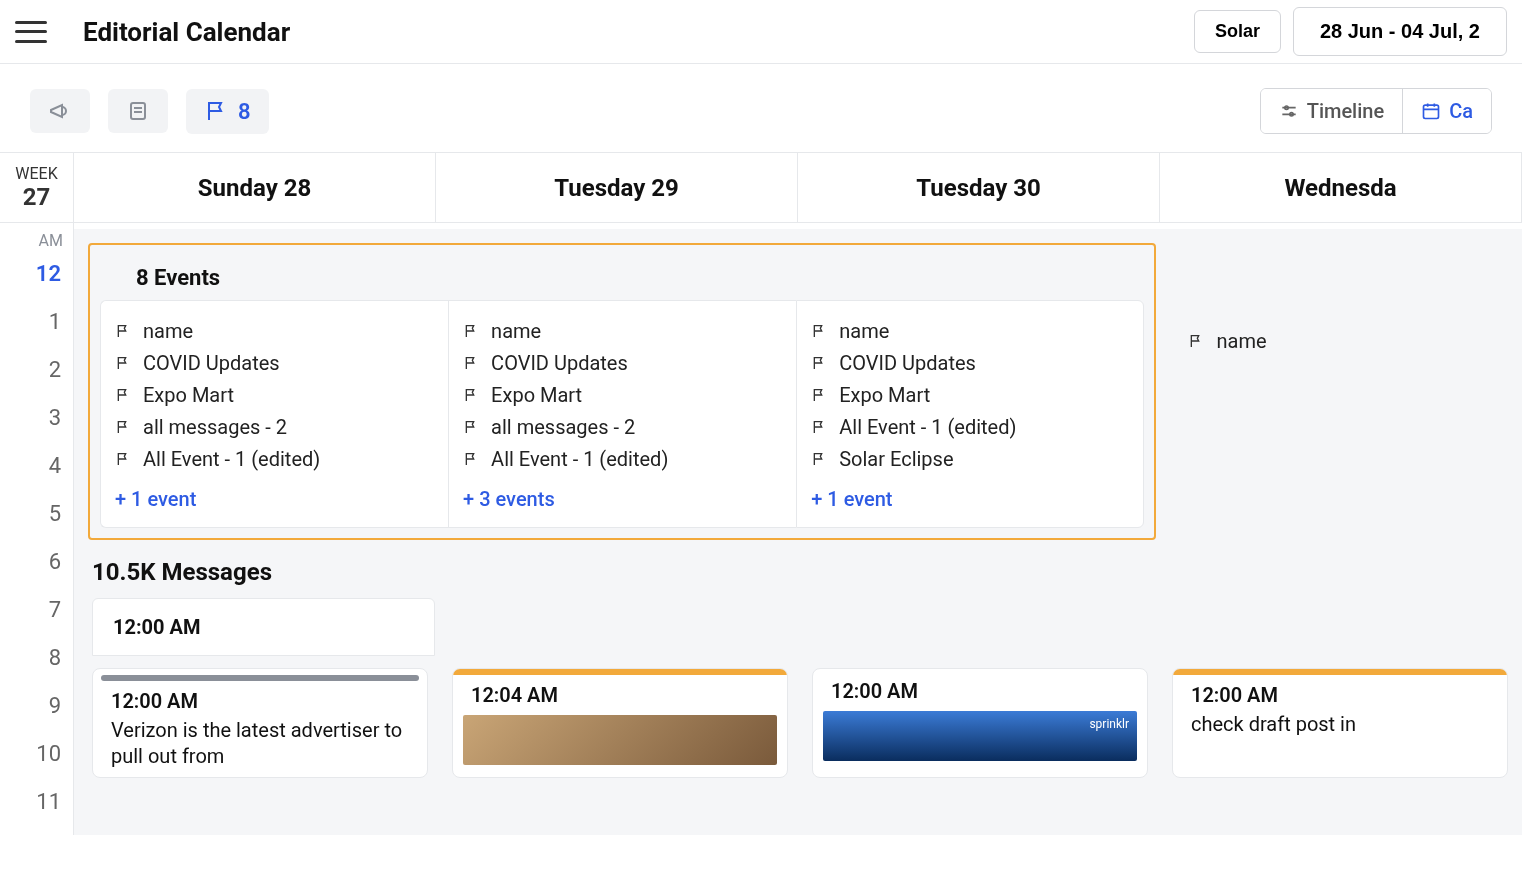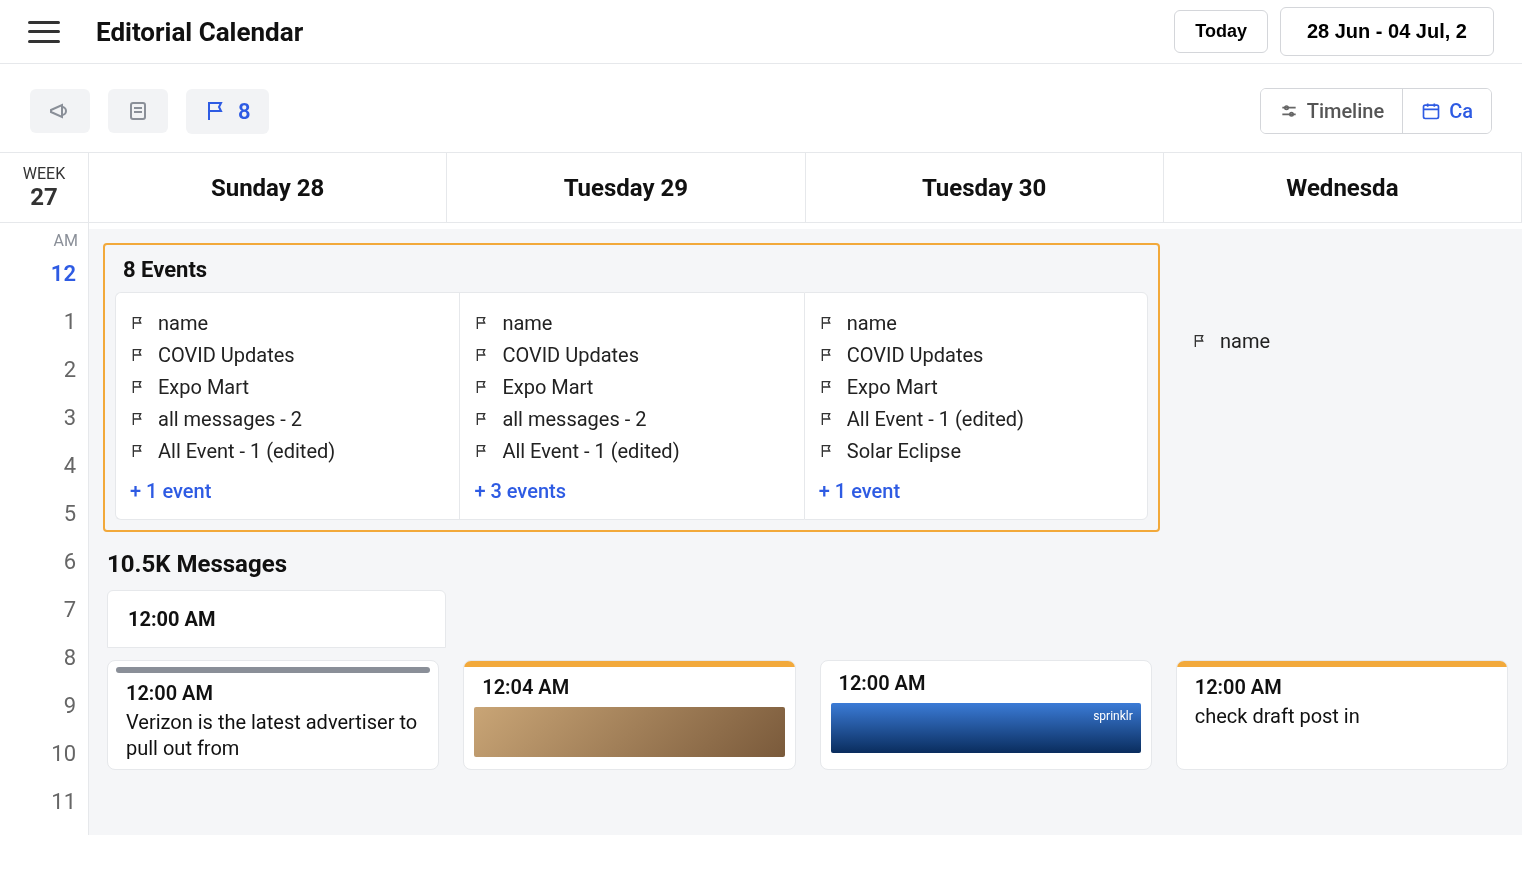--- a/index.html
+++ b/index.html
@@ -6,21 +6,21 @@
   body {
     font-family: -apple-system, BlinkMacSystemFont, "Segoe UI", Roboto, Helvetica, Arial, sans-serif;
     color: #111;
     background: #fff;
     overflow: hidden;
   }
   
   .header {
     display: flex;
     align-items: center;
-    padding: 12px 28px;
+    padding: 12px 15px;
     border-bottom: 1px solid #e6e8eb;
     height: 64px;
   }
   .hamburger {
     width: 32px;
     height: 22px;
     display: flex;
     flex-direction: column;
     justify-content: space-between;
     cursor: pointer;
@@ -92,21 +92,21 @@
     color: #2e5be3;
   }
   .view-toggle .vt-btn + .vt-btn { border-left: 1px solid #d4d6da; }
 
   
   .cal-wrap {
     display: flex;
     border-top: 1px solid #e6e8eb;
   }
   .time-col {
-    width: 89px;
+    width: 74px;
     flex: none;
     border-right: 1px solid #e6e8eb;
   }
   .week-cell {
     height: 70px;
     border-bottom: 1px solid #e6e8eb;
     display: flex;
     flex-direction: column;
     align-items: center;
     justify-content: center;
@@ -163,21 +163,22 @@
   .events-section {
     border: 2px solid #f2a93b;
     border-radius: 4px;
     background: #f5f6f8;
     padding: 0 0 10px 0;
     width: 74.5%;
   }
   .section-title {
     font-size: 22px;
     font-weight: 700;
-    padding: 12px 18px 10px;
+    padding: 20px 18px 10px;
+    margin-left: 28px;
   }
   .event-cols {
     display: grid;
     grid-template-columns: repeat(3, 1fr);
     gap: 0;
     padding: 0 10px;
   }
   .event-card {
     background: #fff;
     border: 1px solid #e6e8eb;
@@ -263,21 +264,21 @@
 <body>
 
 <div class="header">
   <div class="hamburger">
     <span></span>
       <span></span>
       <span></span>
   </div>
   <div class="page-title">Editorial Calendar</div>
   <div class="header-spacer"></div>
-  <button class="btn">Today</button>
+  <button class="btn">Solar</button>
   <button class="btn large">28 Jun - 04 Jul, 2</button>
 </div>
 
 <div class="toolbar">
   <div class="tool-chip plain">
     <svg viewBox="0 0 24 24" fill="none" stroke="#8a8f98" stroke-width="2">
         <path d="M3 11v2l11 5V6L3 11z"></path>
         <path d="M14 8a4 4 0 0 1 0 8"></path>
       </svg>
   </div>

